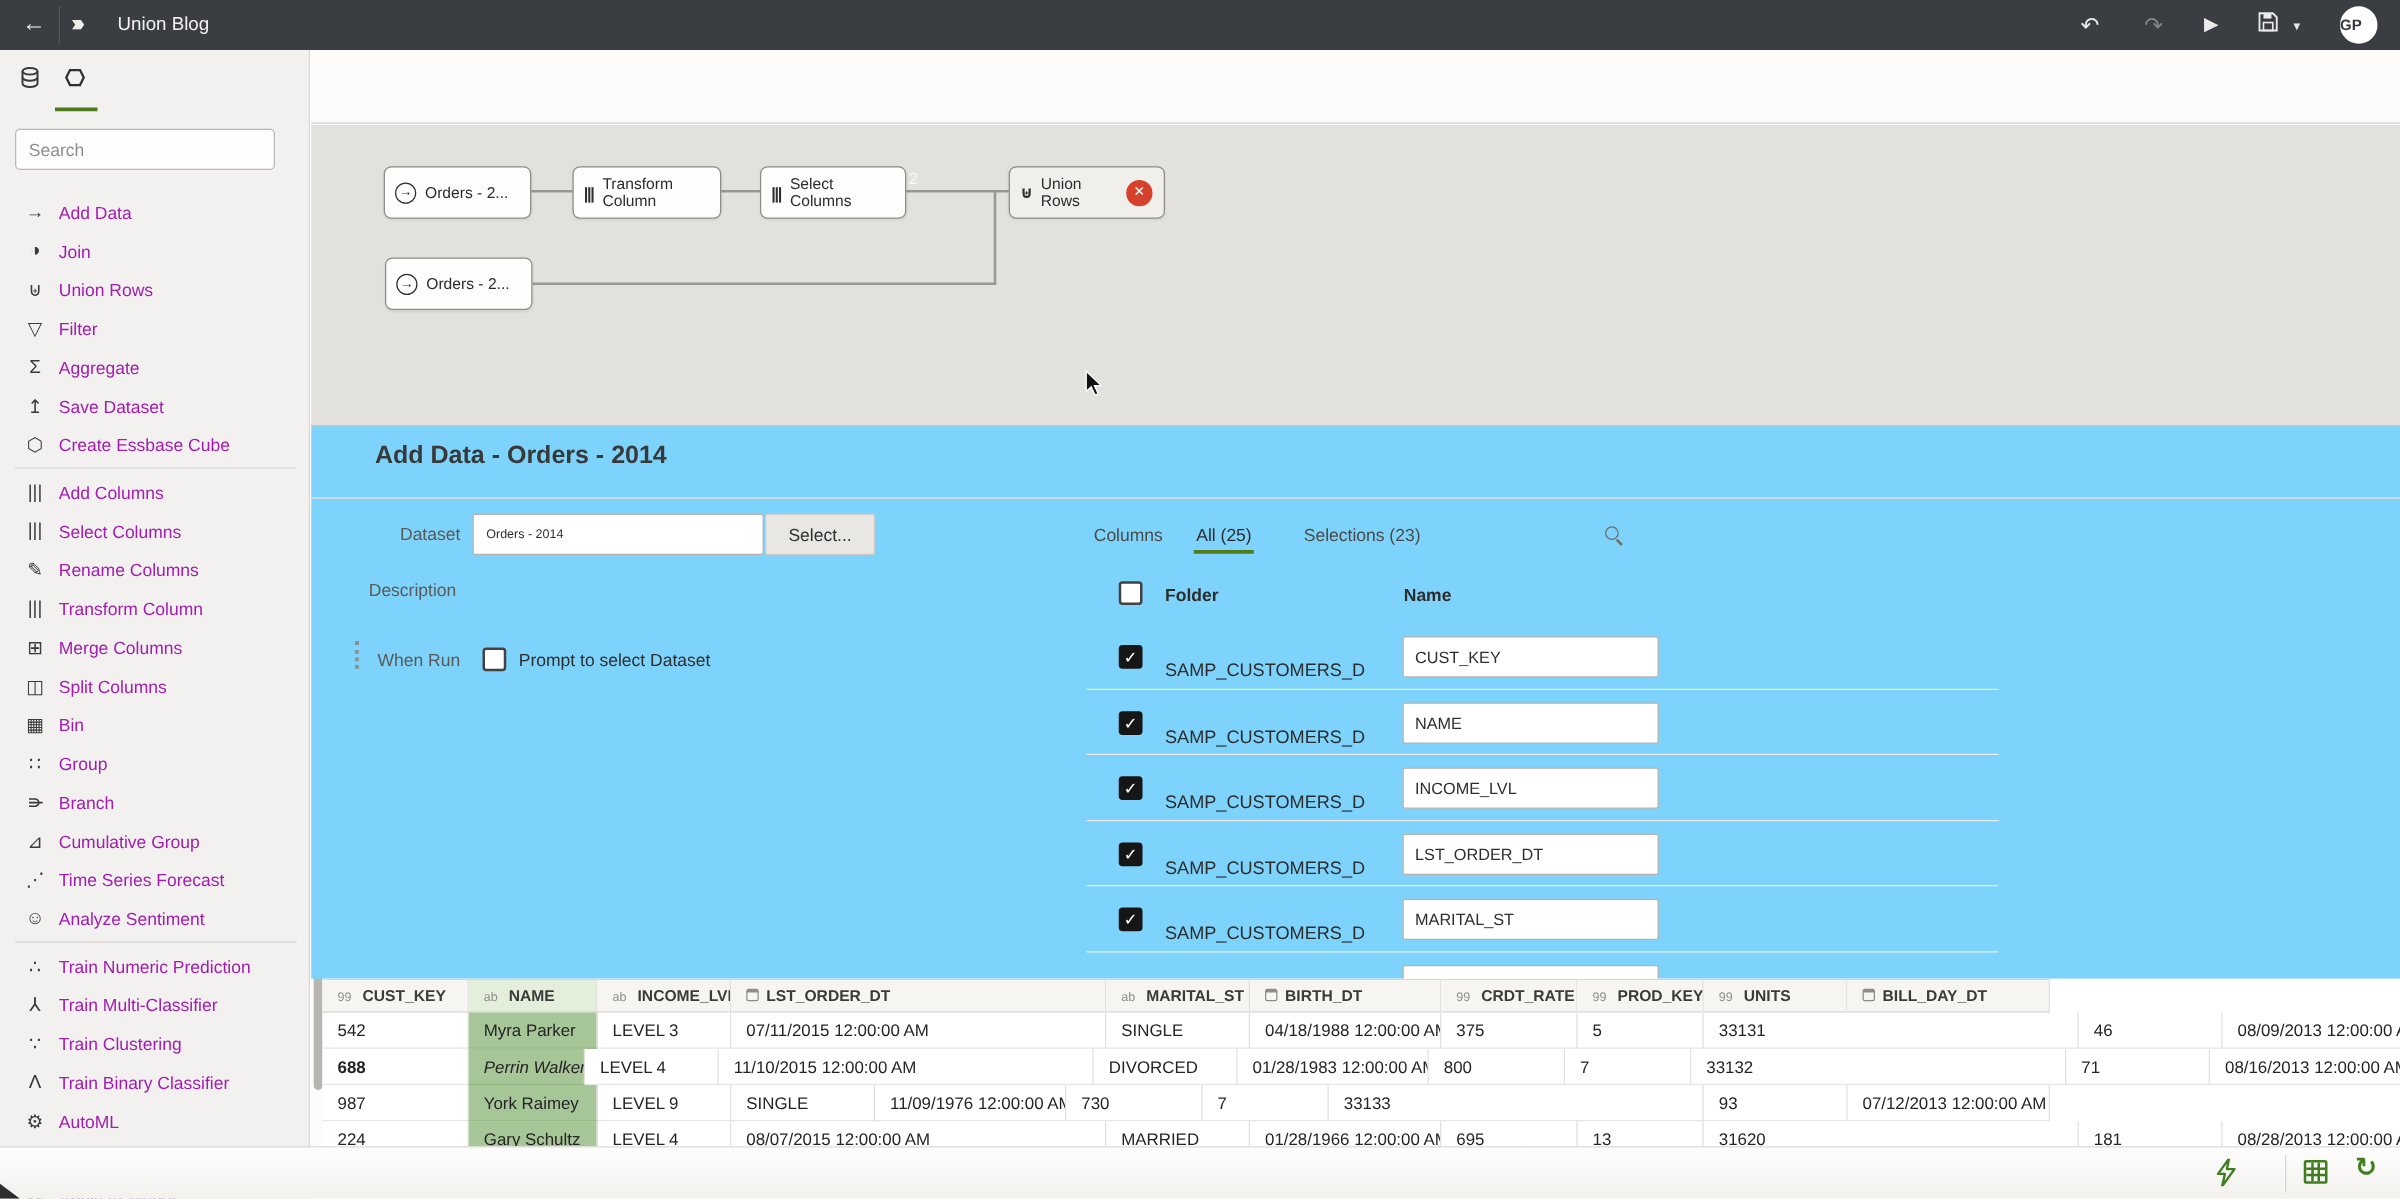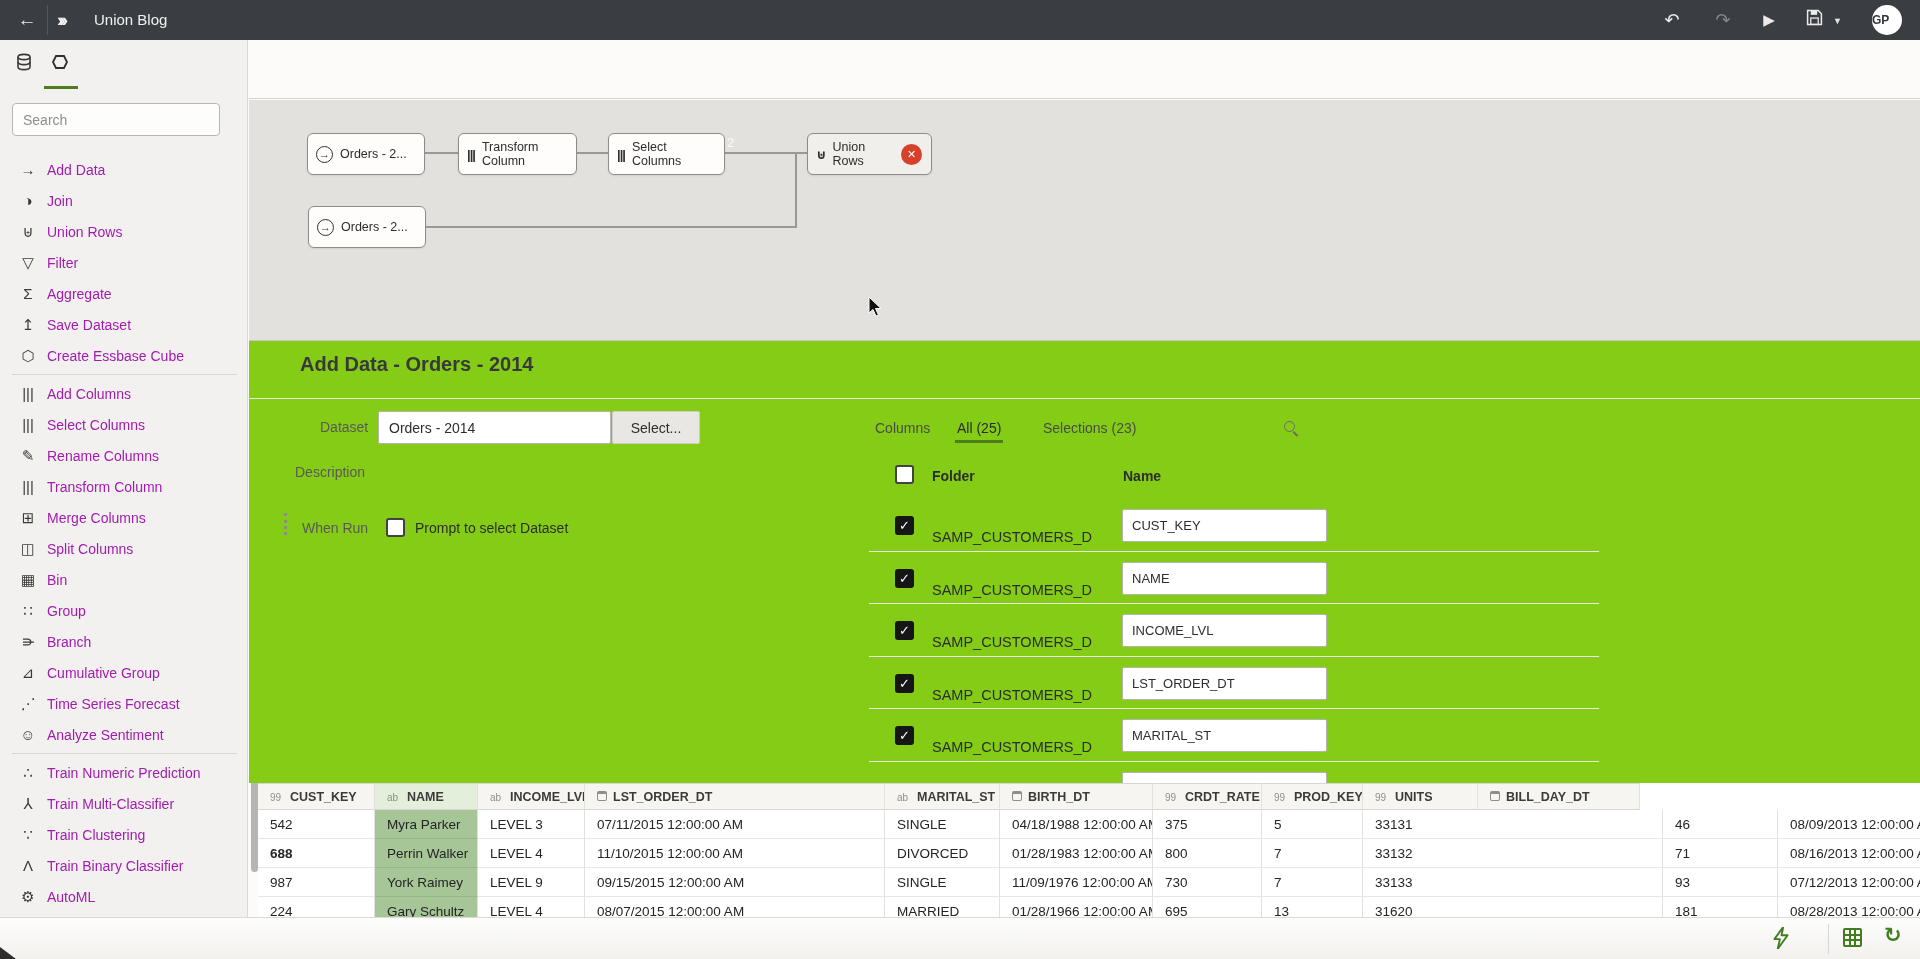--- a/index.html
+++ b/index.html
@@ -48,25 +48,25 @@
   .node.err { background:#f1efec; }
   .n-ico { font-size:13px; font-weight:bold; color:#2f2f2f; margin-right:7px; flex:none; letter-spacing:-1px; }
   .n-ico.circ { width:17px; height:17px; border:1.6px solid #2f2f2f; border-radius:50%; font-size:11px; line-height:14px; text-align:center; letter-spacing:0; font-weight:normal; }
   .n-lbl { font-size:12.5px; line-height:14px; color:#2c2c2c; }
   .n-lbl.one { white-space:nowrap; }
   .err-badge { position:absolute; right:9px; top:10px; width:21px; height:21px; border-radius:50%; background:#d7402b; color:#fff; font-size:11px; font-weight:bold; text-align:center; line-height:21px; cursor:pointer; }
   .sel-badge { position:absolute; left:478px; top:35px; color:#fbfaf8; font-size:13px; }
   .cursor { position:absolute; left:619px; top:196px; }
 
   
-  .editor { position:absolute; left:249px; top:340px; width:1671px; height:443px; background:#84cc16; border-top:1px solid #c8c6c2; }
+  .editor { position:absolute; left:249px; top:340px; width:1671px; height:443px; background:#7dd3fc; border-top:1px solid #c8c6c2; }
   .ed-title { position:absolute; left:51px; top:12px; font-size:20px; color:#393939; }
   .ed-hline { position:absolute; left:0; top:57px; width:1671px; height:1px; background:#e9e7e3; }
   .fld-lbl { position:absolute; font-size:14px; color:#5b5955; }
-  .txt-input { position:absolute; height:33px; border:1px solid #b5b3af; border-radius:2px; background:#fff; font-family:inherit; font-size:14px; color:#2e2e2e; padding:0 10px; }
+  .txt-input { position:absolute; height:33px; border:1px solid #b5b3af; border-radius:2px; background:#fff; font-family:inherit; font-size:10px; color:#2e2e2e; padding:0 10px; }
   .select-btn { position:absolute; left:363px; top:70px; width:88px; height:33px; background:#e9e7e3; border:1px solid #cfccc7; border-radius:2px; font-family:inherit; font-size:14px; color:#2e2e2e; cursor:pointer; }
   .gripper { position:absolute; left:35px; top:172px; width:0; height:22px; border-left:3px dotted #8f8d89; }
   .wr-cb { position:absolute; left:137px; top:177px; }
   .wr-lbl { position:absolute; left:166px; top:179px; font-size:14px; color:#2d2d2d; }
 
   
   .cp-lbl { position:absolute; left:626px; top:79px; font-size:14px; color:#4c4a47; }
   .cp-tab { position:absolute; top:79px; font-size:14px; color:#4c4a47; cursor:pointer; }
   .cp-tab.on { color:#2b2b2b; }
   .cp-tab.on::after { content:""; position:absolute; left:-2px; right:-2px; bottom:-7px; height:3px; background:#4f7d1e; }
@@ -372,36 +372,35 @@
         <div class="p-cell" style="width: 115px;">SINGLE</div>
         <div class="p-cell" style="width: 153px;">04/18/1988 12:00:00 AM</div>
         <div class="p-cell" style="width: 109px;">375</div>
         <div class="p-cell" style="width: 101px;">5</div>
         <div class="p-cell" style="width: 300px;">33131</div>
         <div class="p-cell" style="width: 115px;">46</div>
         <div class="p-cell" style="width: 162px;">08/09/2013 12:00:00 AM</div>
       </div>
       <div class="p-row bd">
         <div class="p-cell" style="width: 117px; font-weight: bold;">688</div>
-        <div class="p-cell hl" style="width: 103px;">Perrin Walker</div>
+        <div class="p-cell hl" style="width: 93px; font-style: italic;">Perrin Walker</div>
         <div class="p-cell" style="width: 107px;">LEVEL 4</div>
         <div class="p-cell" style="width: 300px;">11/10/2015 12:00:00 AM</div>
         <div class="p-cell" style="width: 115px;">DIVORCED</div>
         <div class="p-cell" style="width: 153px;">01/28/1983 12:00:00 AM</div>
         <div class="p-cell" style="width: 109px;">800</div>
         <div class="p-cell" style="width: 101px;">7</div>
         <div class="p-cell" style="width: 300px;">33132</div>
         <div class="p-cell" style="width: 115px;">71</div>
         <div class="p-cell" style="width: 162px;">08/16/2013 12:00:00 AM</div>
       </div>
       <div class="p-row bd">
         <div class="p-cell" style="width: 117px;">987</div>
         <div class="p-cell hl" style="width: 103px;">York Raimey</div>
         <div class="p-cell" style="width: 107px;">LEVEL 9</div>
-        <div class="p-cell" style="width: 300px;">09/15/2015 12:00:00 AM</div>
         <div class="p-cell" style="width: 115px;">SINGLE</div>
         <div class="p-cell" style="width: 153px;">11/09/1976 12:00:00 AM</div>
         <div class="p-cell" style="width: 109px;">730</div>
         <div class="p-cell" style="width: 101px;">7</div>
         <div class="p-cell" style="width: 300px;">33133</div>
         <div class="p-cell" style="width: 115px;">93</div>
         <div class="p-cell" style="width: 162px;">07/12/2013 12:00:00 AM</div>
       </div>
       <div class="p-row bd">
         <div class="p-cell" style="width: 117px;">224</div>

